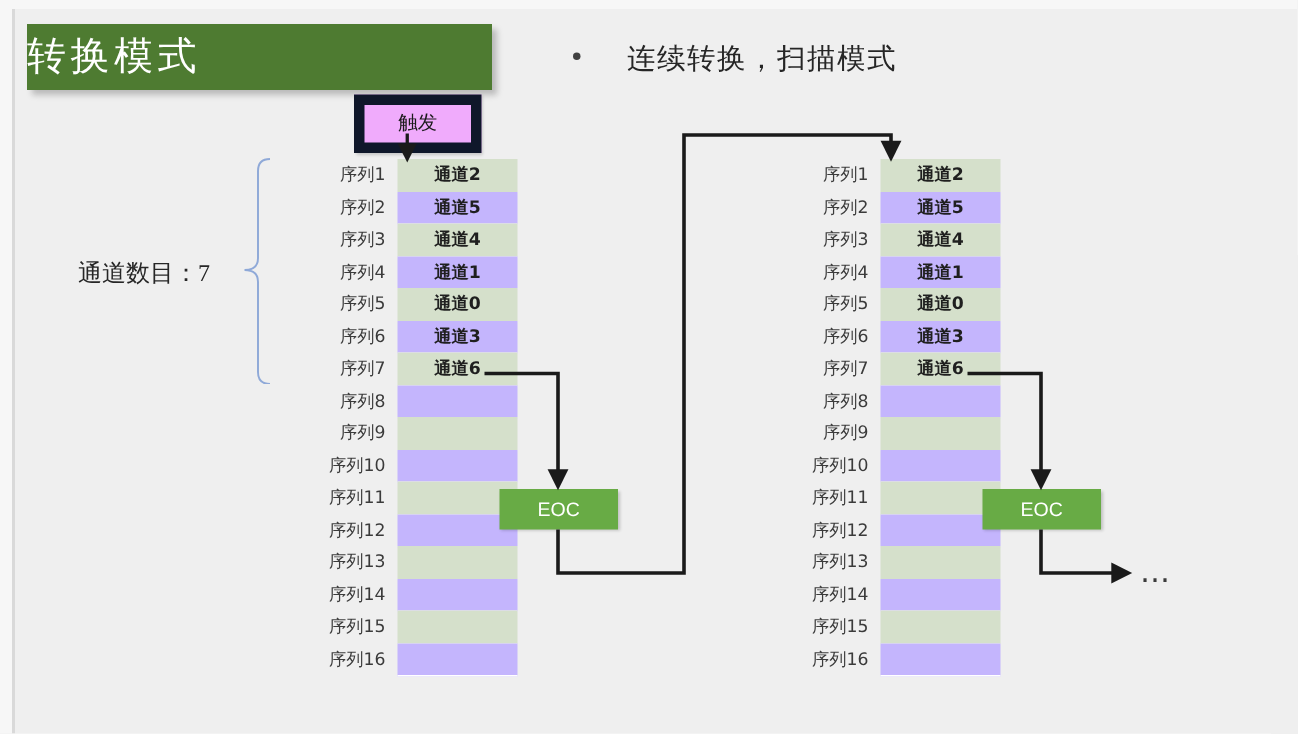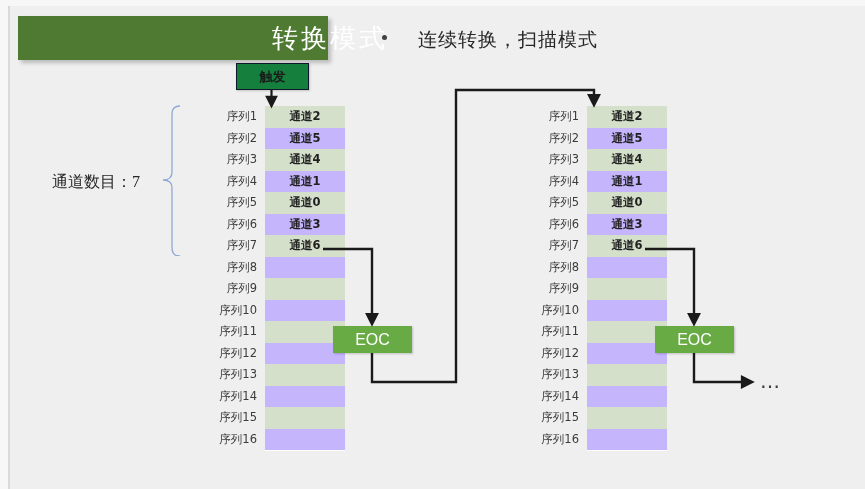--- a/index.html
+++ b/index.html
@@ -20,21 +20,21 @@
   .edge-left2{position:absolute;left:8px;top:6px;width:2px;height:483px;background:#d9d9d9;}
 
   
   #title-banner{
     position:absolute;left:18px;top:16px;width:310px;height:44px;
     background:#4e7b31;
     box-shadow:3px 3px 4px rgba(0,0,0,0.22);
   }
   #title-text{
     position:absolute;left:0;top:0;width:370px;height:44px;
-    line-height:44px;text-align:right;
+    line-height:44px;text-align:left;
     color:#ffffff;font-size:26px;letter-spacing:3px;
     font-family:"DejaVu Sans","Liberation Sans",sans-serif;
   }
 
   
   #bullet-row{position:absolute;left:382px;top:22px;width:430px;height:34px;}
   #bullet-dot{
     position:absolute;left:0;top:13px;width:5px;height:5px;border-radius:50%;
     background:#404040;
   }
@@ -50,23 +50,22 @@
     font-size:16px;color:#262626;white-space:nowrap;
     font-family:Liberation Serif, serif;
   }
   
   .brace{position:absolute;}
   .brace svg{display:block;}
 
   
   #trigger-box{
     position:absolute;left:236px;top:63px;width:71px;height:25px;
-    background:#15803d;border:1px solid #0f172a;
+    background:#f0abfc;border:7px solid #0f172a;
     box-shadow:1px 1px 2px rgba(0,0,0,0.18);
-    font-weight:bold;
   }
   #trigger-label{
     display:block;width:100%;height:25px;line-height:25px;text-align:center;
     font-size:13px;color:#1a1a1a;
     font-family:"DejaVu Sans","Liberation Sans",sans-serif;
   }
 
   
   .seq-table{position:absolute;}
   .seq-row{position:relative;height:21.5px;margin-left:46px;}
@@ -86,21 +85,21 @@
   .seq-cell.light{background:#c4b5fd;}
 
   
   .eoc-box{
     position:absolute;width:79px;height:27px;
     background:#68ab45;
     box-shadow:1px 1px 2px rgba(0,0,0,0.2);
   }
   .eoc-label{
     display:block;width:100%;height:27px;line-height:27px;text-align:center;
-    color:#ffffff;font-size:16px;
+    color:#ffffff;font-size:13px;
     font-family:"Liberation Sans","DejaVu Sans",sans-serif;
   }
 
   
   .conn{position:absolute;left:0;top:0;width:865px;height:489px;pointer-events:none;}
 
   
   #ellipsis{
     position:absolute;left:760px;top:369px;
     font-size:20px;color:#3b3b3b;letter-spacing:2px;

